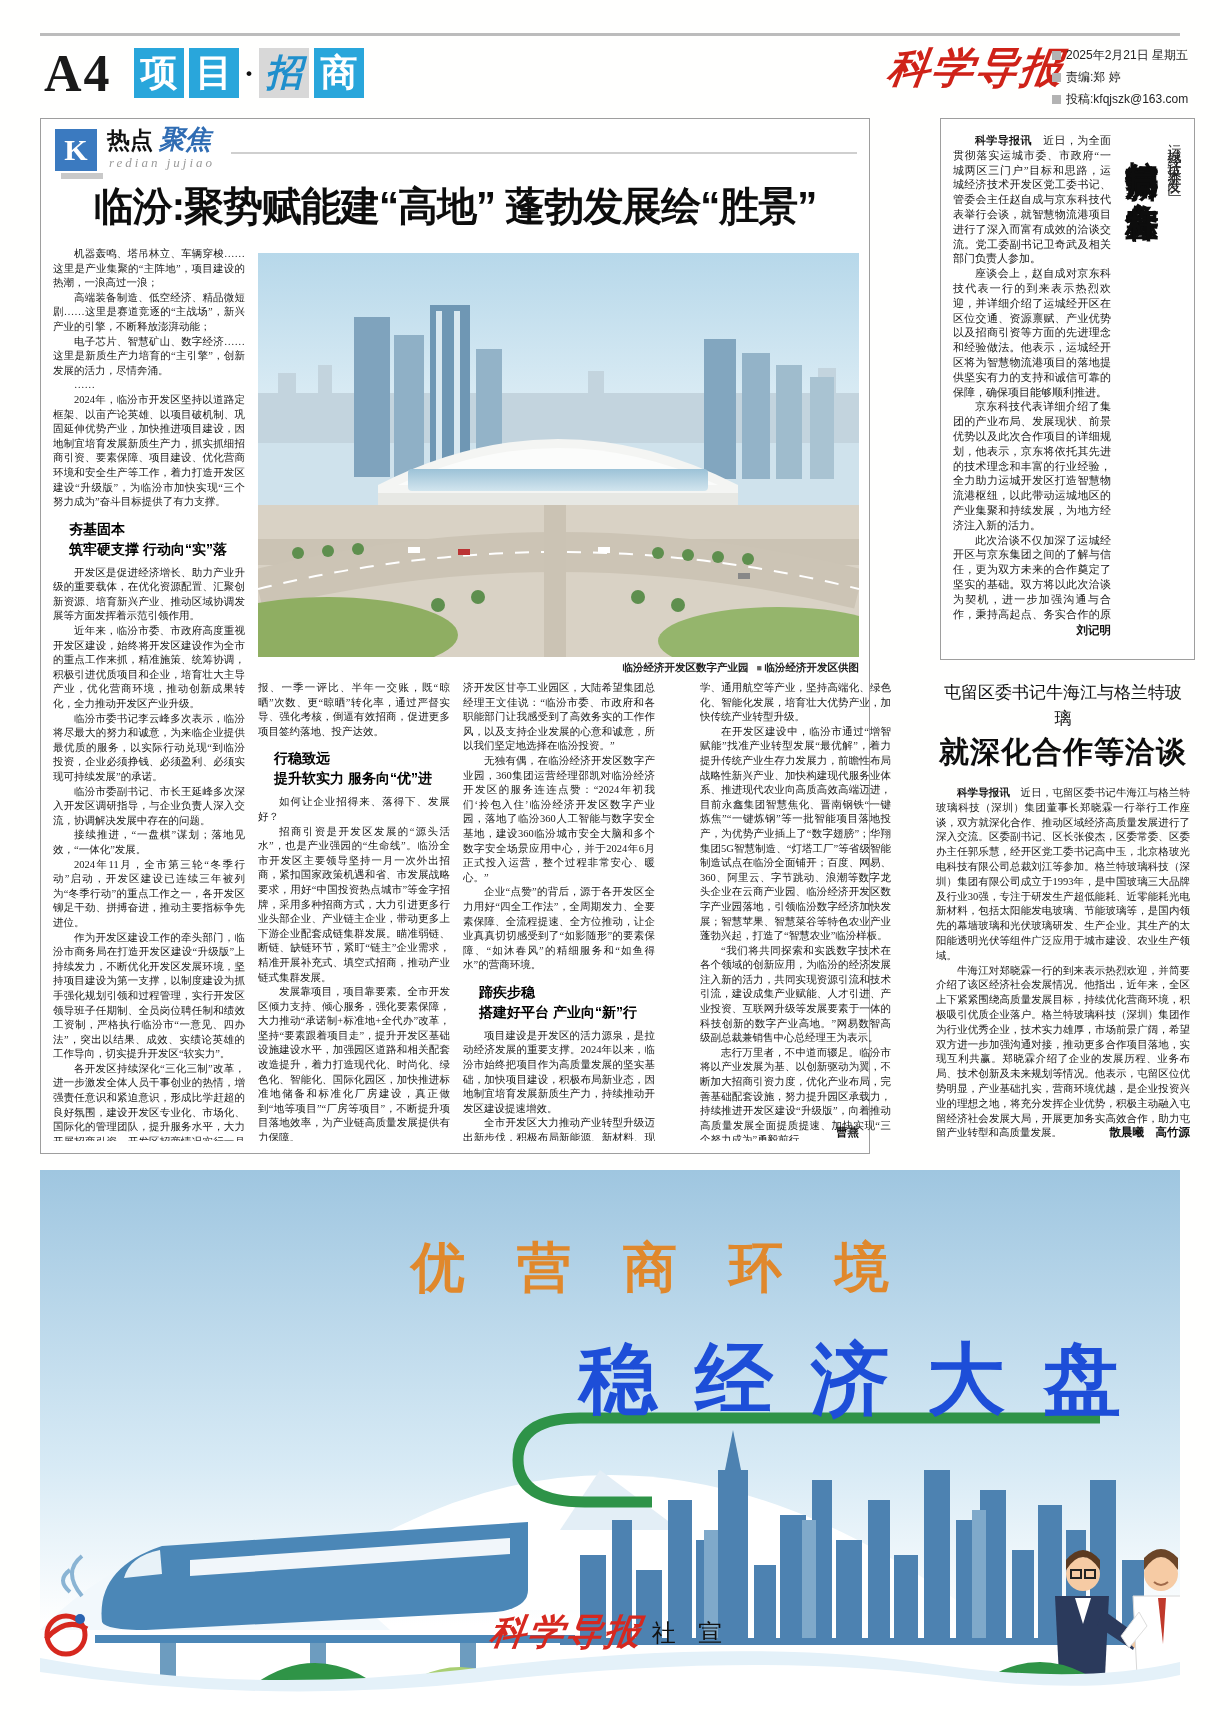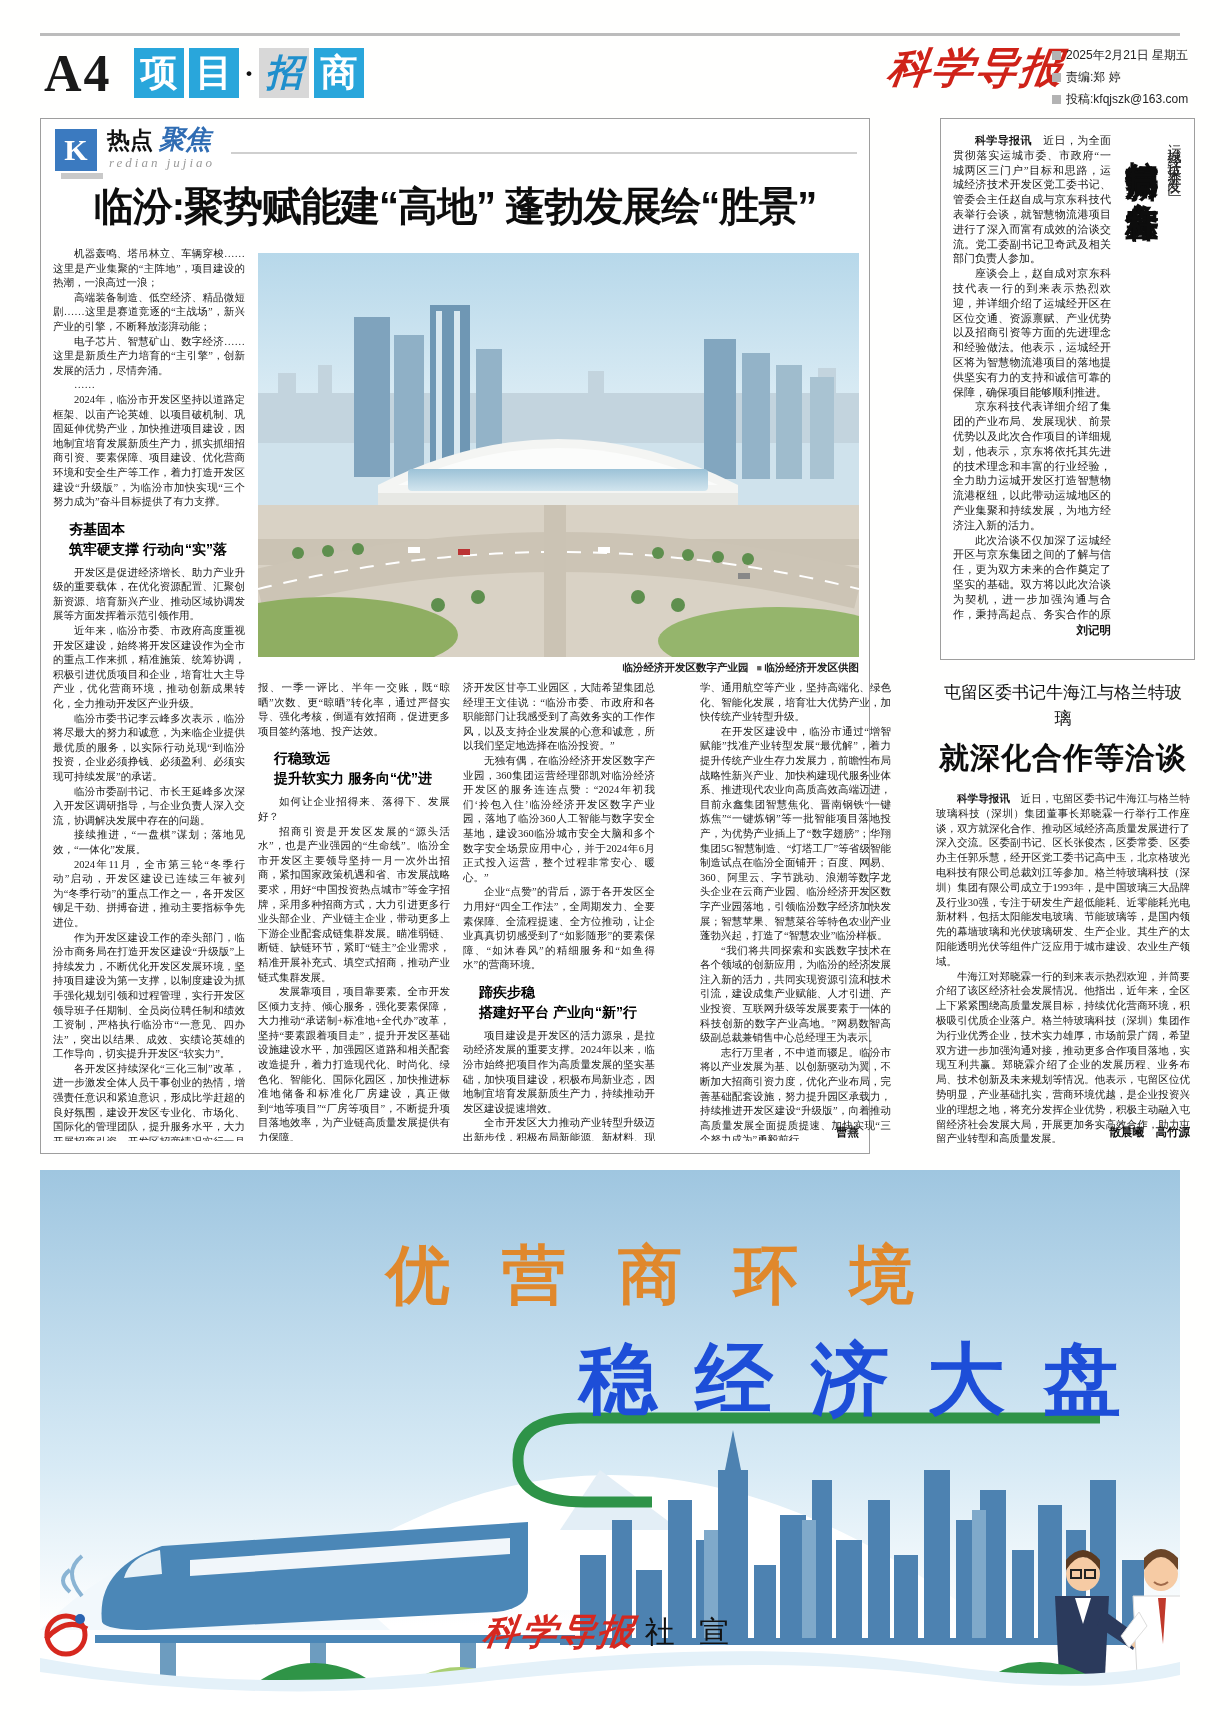--- a/index.html
+++ b/index.html
@@ -56,35 +56,35 @@
            text-align:justify;color:#191919;}
   .r1-byline{left:12px;top:504px;width:158px;}
   .vtext{writing-mode:vertical-rl;text-orientation:upright;}
   .r1-headline{left:178px;top:16px;height:508px;font-size:33px;font-weight:bold;color:#0d0d0d;
                font-family:"Liberation Serif","DejaVu Serif",serif;letter-spacing:1px;}
   .r1-kicker{left:224px;top:14px;height:230px;font-size:14px;color:#222;letter-spacing:5px;}
 
   
   .r2{left:936px;top:680px;width:254px;}
   .r2-kicker{text-align:center;font-size:17px;line-height:26px;color:#111;}
-  .r2-headline{text-align:center;font-size:30px;font-weight:bold;color:#0d0d0d;margin-top:6px;
+  .r2-headline{text-align:center;font-size:30px;font-weight:bold;color:#0d0d0d;
                letter-spacing:1px;white-space:nowrap;}
   .r2-body{margin-top:12px;height:352px;overflow:hidden;font-size:10.5px;line-height:14.8px;text-align:justify;color:#191919;}
   .r2-byline{left:936px;top:1125px;width:254px;text-align:right;}
 
   
   .banner{left:40px;top:1170px;width:1140px;height:535px;overflow:hidden;}
   .banner svg{position:absolute;left:0;top:0;}
-  .banner-line1{left:250px;top:62px;width:720px;text-align:center;font-size:64px;font-weight:bold;
+  .banner-line1{left:250px;top:62px;width:720px;text-align:center;font-size:54px;font-weight:bold;
                 color:#e0882c;letter-spacing:52px;text-indent:52px;white-space:nowrap;z-index:3;}
   .banner-line2{left:450px;top:158px;width:720px;text-align:center;font-size:78px;font-weight:bold;
                 color:#1d4ed8;letter-spacing:38px;text-indent:38px;white-space:nowrap;z-index:3;}
   .banner-logo{left:0;top:438px;width:100%;display:flex;align-items:center;justify-content:center;gap:10px;z-index:4;}
   .brand-cn{font-size:36px;font-weight:bold;font-style:italic;color:#d6281f;transform:skewX(-8deg);letter-spacing:2px;}
-  .brand-suffix{font-size:30px;color:#111;letter-spacing:8px;font-family:"Liberation Sans","DejaVu Sans",sans-serif;}
+  .brand-suffix{font-size:24px;color:#111;letter-spacing:8px;font-family:"Liberation Sans","DejaVu Sans",sans-serif;}
   b.lede{font-family:"Liberation Sans","DejaVu Sans",sans-serif;}
 </style>
 </head>
 <body>
 
 <div class="page">
 
   <div class="abs top-rule"></div>
   <div class="abs pageno">A4</div>
   <div class="abs section-strip">

